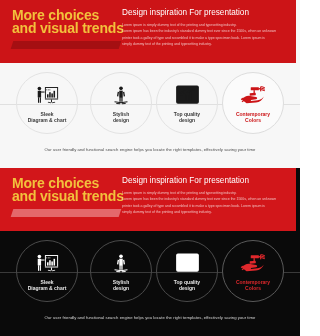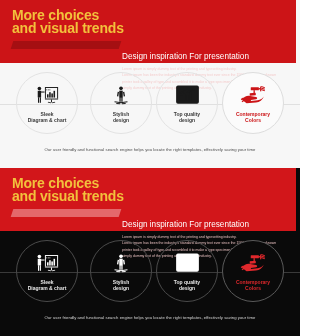--- a/index.html
+++ b/index.html
@@ -60,21 +60,20 @@
   }
   .slide-dark .accent-bar {
     background: #e4686b;
   }
 
   .copy-block {
     position: absolute;
     left: 122px;
     top: 8px;
     width: 166px;
-    margin-top: 44px;
   }
   .copy-heading {
     color: #ffffff;
     font-size: 8.2px;
     line-height: 10px;
     margin-bottom: 4px;
     white-space: nowrap;
   }
   .copy-para {
     color: #f3c9c9;

